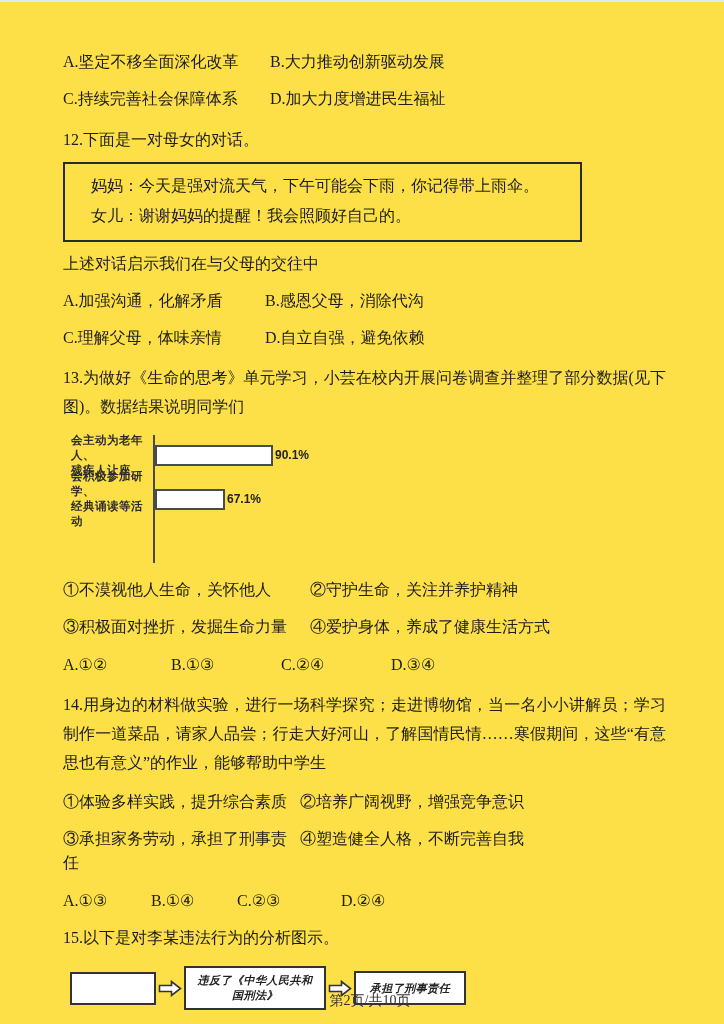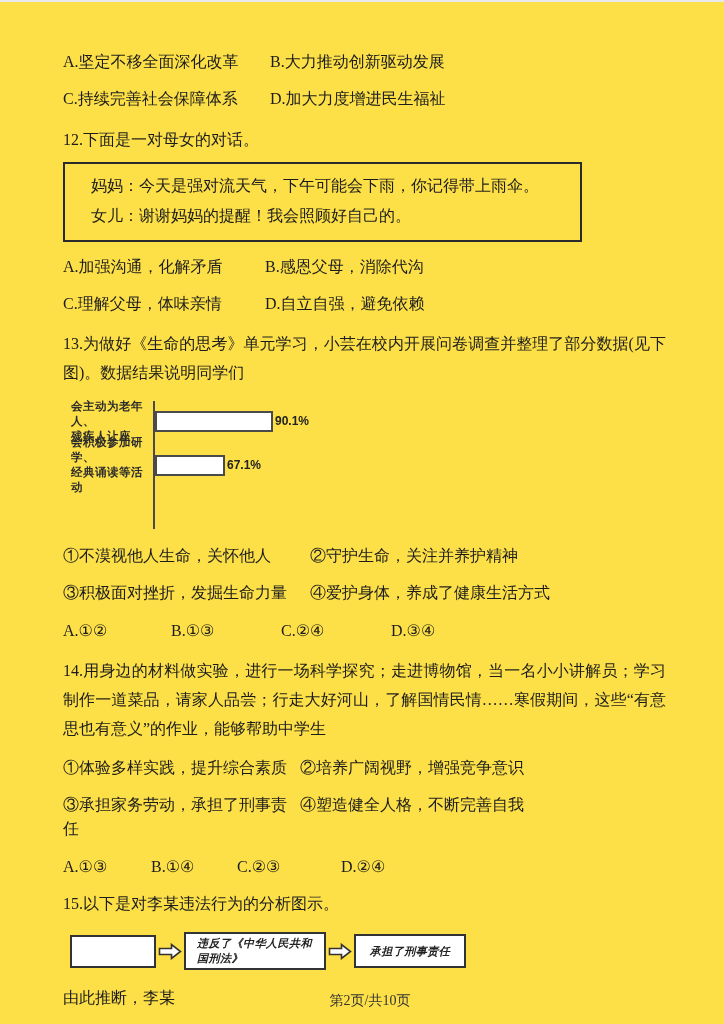--- a/index.html
+++ b/index.html
@@ -69,21 +69,21 @@
   
   .diagram { display: flex; align-items: center; margin: 16px 0 6px 7px; }
   .dbox {
     border: 2px solid #333; background: #fff;
     display: flex; align-items: center; justify-content: center;
     font-family: "Liberation Serif", "DejaVu Serif", serif;
     font-style: italic; font-weight: 600; font-size: 11px;
     color: #222; letter-spacing: 0.5px;
   }
   .dbox.b1 { width: 86px; height: 33px; }
-  .dbox.b2 { width: 142px; height: 38px; padding: 0 11px; text-align: left; }
+  .dbox.b2 { width: 142px; height: 44px; padding: 0 11px; text-align: center; }
   .dbox.b3 { width: 112px; height: 34px; }
   .darrow { width: 24px; height: 17px; margin: 0 2px; flex: 0 0 auto; }
   .footer {
     position: absolute; bottom: 16px; left: 16px; right: 0;
     text-align: center; font-size: 14px; color: #333;
   }
 </style>
 </head>
 <body>
 
@@ -97,20 +97,21 @@
     <div class="row2">
       <span class="c1">C.持续完善社会保障体系</span>
       <span>D.加大力度增进民生福祉</span>
     </div>
 
     <div class="line" style="margin-top:17px;">12.下面是一对母女的对话。</div>
     <div class="dialog-box">
       <div>妈妈：今天是强对流天气，下午可能会下雨，你记得带上雨伞。</div>
       <div>女儿：谢谢妈妈的提醒！我会照顾好自己的。</div>
     </div>
+    <div class="line" style="margin-top:10px;">上述对话启示我们在与父母的交往中</div>
     <div class="row2 q12">
       <span class="c1">A.加强沟通，化解矛盾</span>
       <span>B.感恩父母，消除代沟</span>
     </div>
     <div class="row2 q12">
       <span class="c1">C.理解父母，体味亲情</span>
       <span>D.自立自强，避免依赖</span>
     </div>
 
     <div class="para">13.为做好《生命的思考》单元学习，小芸在校内开展问卷调查并整理了部分数据(见下图)。数据结果说明同学们</div>

